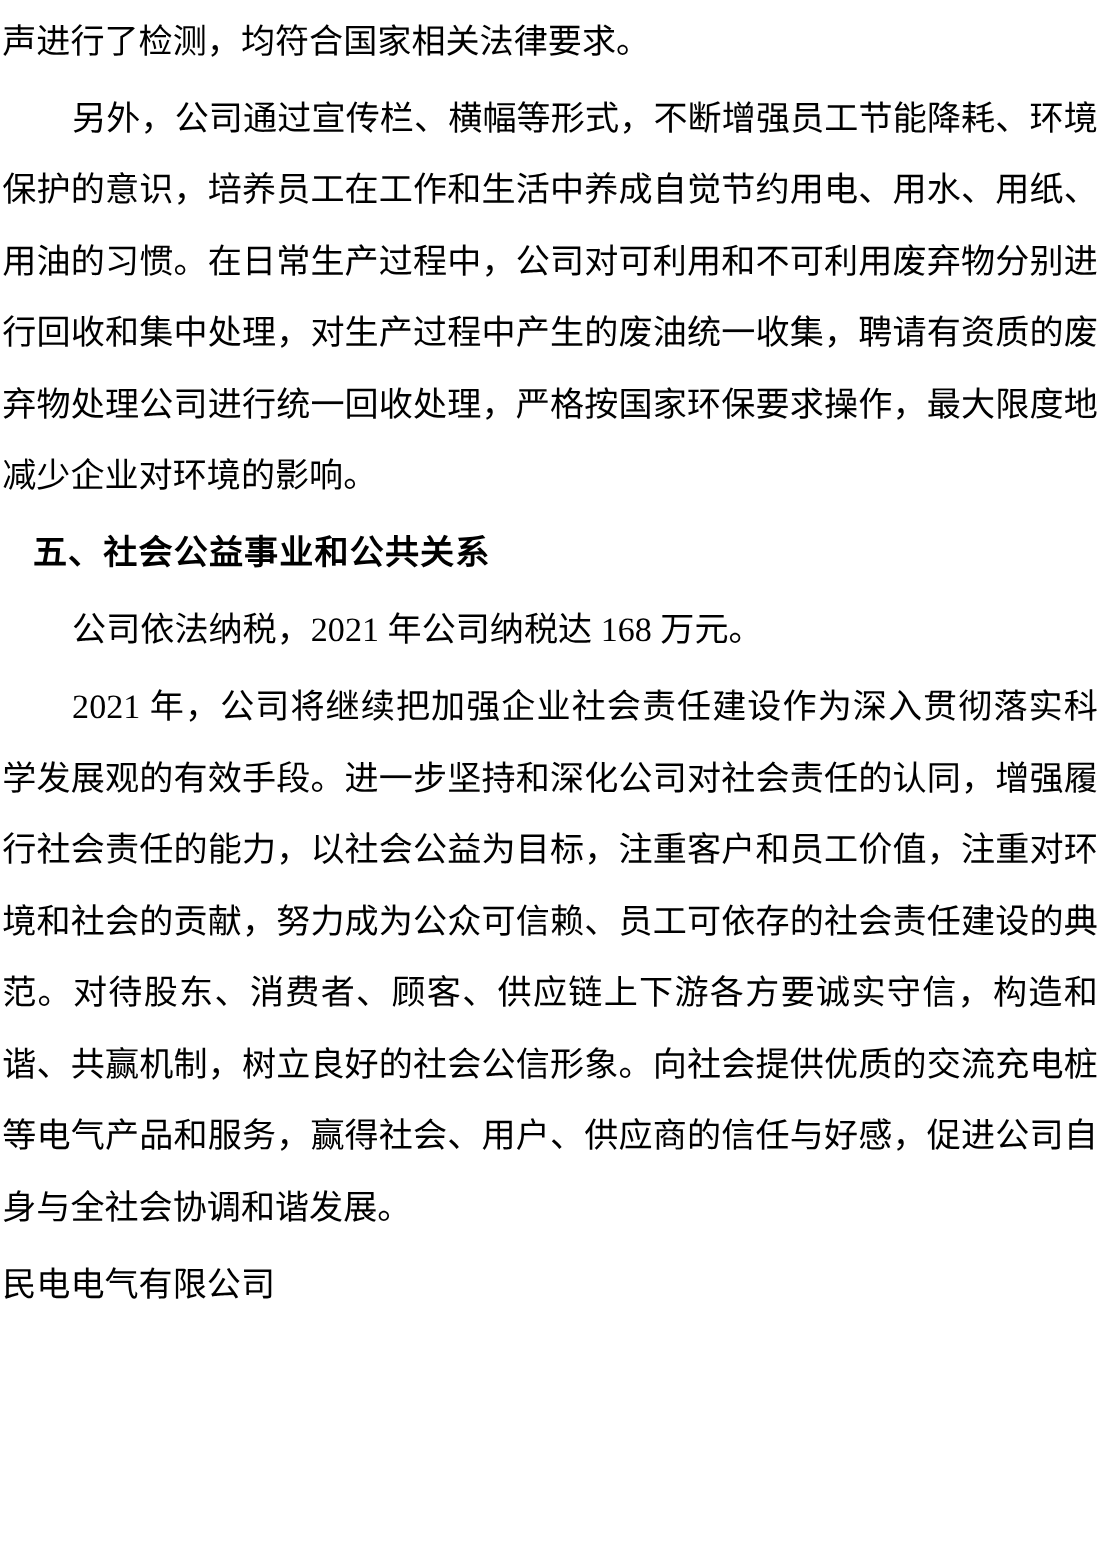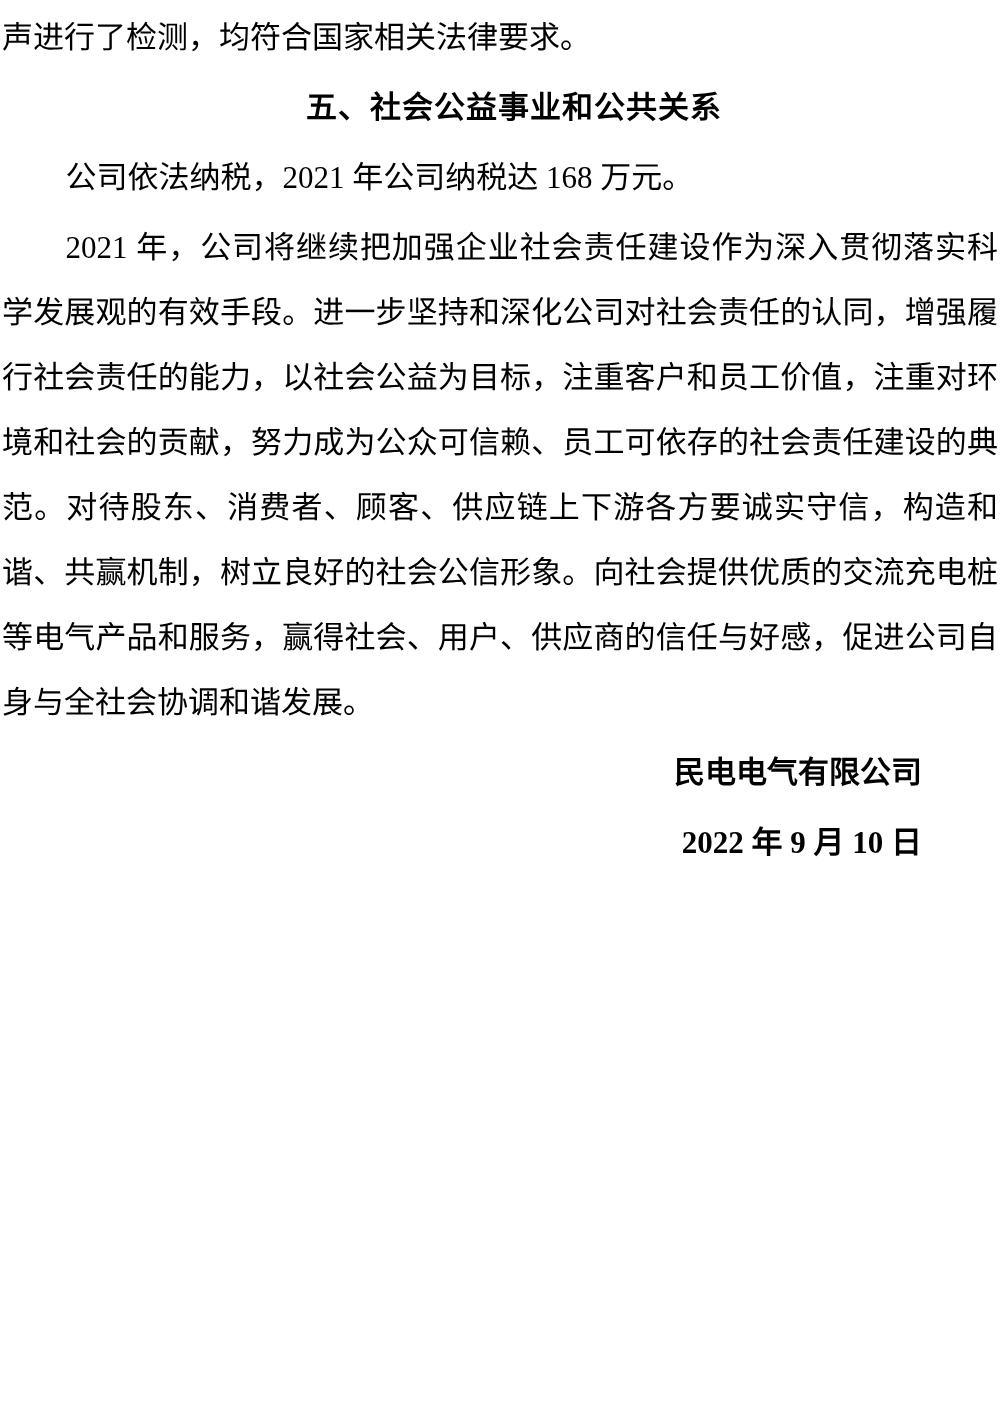--- a/index.html
+++ b/index.html
@@ -36,36 +36,34 @@
   .para.no-indent{
     text-indent:0;
   }
   .heading{
     margin:5px 0;
     font-size:31px;
     line-height:65px;
     font-weight:bold;
     text-indent:0.9em;
     letter-spacing:1px;
-    text-align:center;
   }
   .sig-line{
     margin:5px 0;
-    text-align:right;
     padding-right:76px;
-    font-weight:bold;
   }
 </style>
 </head>
 <body>
 
 <div class="page">
 
   <p class="para no-indent">声进行了检测，均符合国家相关法律要求。</p>
 
+  <p class="para">另外，公司通过宣传栏、横幅等形式，不断增强员工节能降耗、环境保护的意识，培养员工在工作和生活中养成自觉节约用电、用水、用纸、用油的习惯。在日常生产过程中，公司对可利用和不可利用废弃物分别进行回收和集中处理，对生产过程中产生的废油统一收集，聘请有资质的废弃物处理公司进行统一回收处理，严格按国家环保要求操作，最大限度地减少企业对环境的影响。</p>
 
   <h2 class="heading">五、社会公益事业和公共关系</h2>
 
   <p class="para">公司依法纳税，2021 年公司纳税达 168 万元。</p>
 
 
   <p class="para">2021 年，公司将继续把加强企业社会责任建设作为深入贯彻落实科学发展观的有效手段。进一步坚持和深化公司对社会责任的认同，增强履行社会责任的能力，以社会公益为目标，注重客户和员工价值，注重对环境和社会的贡献，努力成为公众可信赖、员工可依存的社会责任建设的典范。对待股东、消费者、顾客、供应链上下游各方要诚实守信，构造和谐、共赢机制，树立良好的社会公信形象。向社会提供优质的交流充电桩等电气产品和服务，赢得社会、用户、供应商的信任与好感，促进公司自身与全社会协调和谐发展。</p>
 
   <p class="sig-line">民电电气有限公司</p>
 

